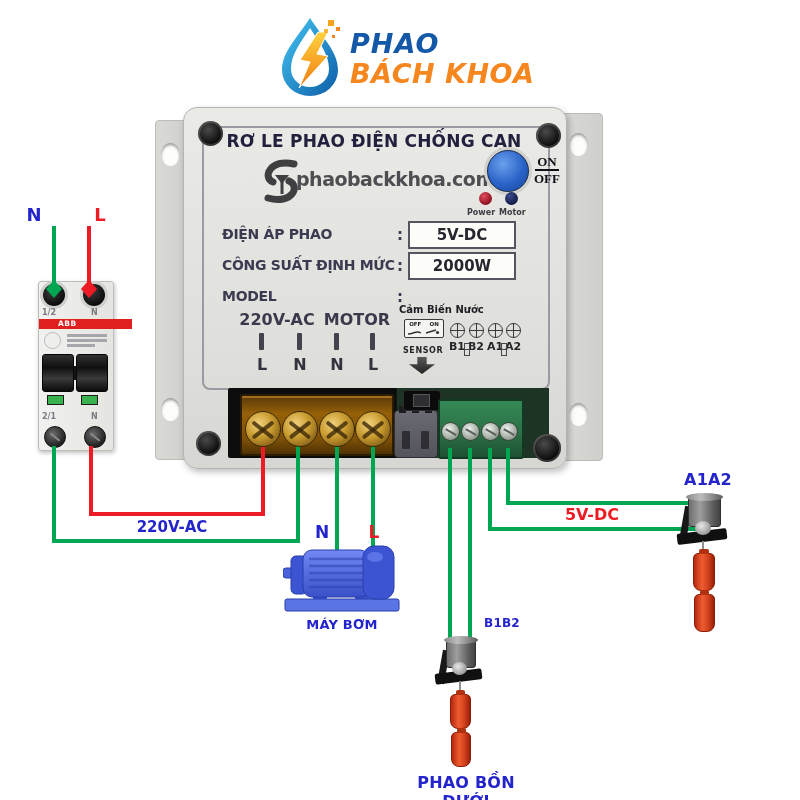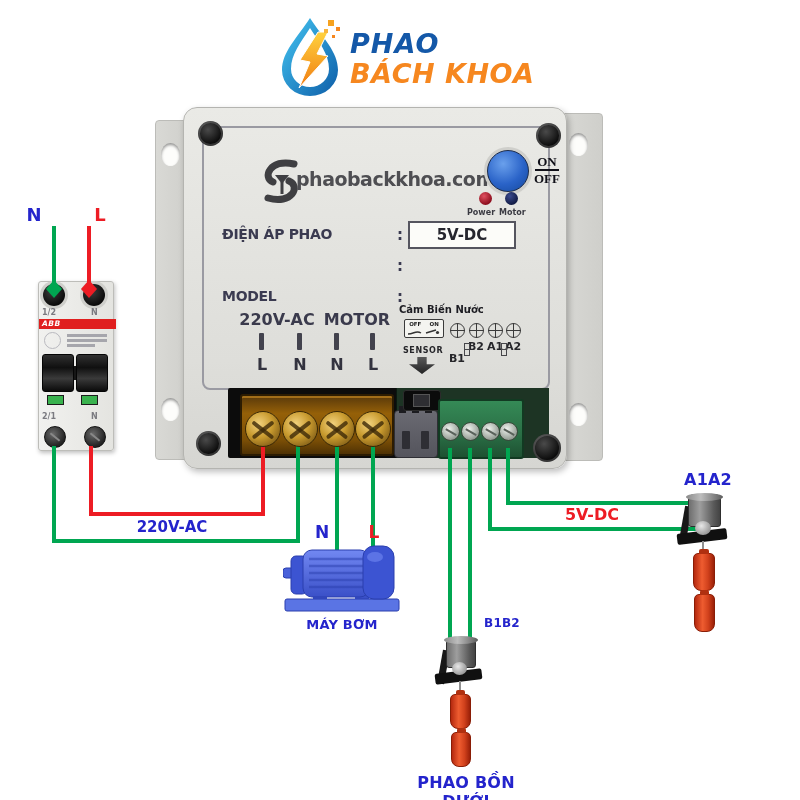--- a/index.html
+++ b/index.html
@@ -76,22 +76,22 @@
             background:radial-gradient(circle at 40% 35%,#eef2ee,#a9b1a9 55%,#707870);border:1px solid #39473a}
   .screw-ag::before{content:"";position:absolute;left:15%;top:46%;width:70%;height:2px;background:#59615a;transform:rotate(30deg)}
 
   
   .breaker{position:absolute;background:linear-gradient(90deg,#f1f1ef,#e4e4e0);border:1px solid #bdbdb9;
            border-radius:3px;box-shadow:1px 2px 4px rgba(0,0,0,.25)}
   .brk-term{position:absolute;width:22px;height:22px;border-radius:50%;
             background:radial-gradient(circle at 40% 35%,#3c3c3c,#0c0c0c 70%);
             box-shadow:0 0 0 3px #cfcfcb}
   .brk-small{position:absolute;font-size:8px;color:#7a7a80;font-weight:600}
-  .brk-stripe{position:absolute;background:#e01f1f;color:#fff;font-size:7.5px;font-weight:800;font-style:italic;
-              line-height:10px;padding-left:3px;letter-spacing:.5px}
+  .brk-stripe{position:absolute;background:#e01f1f;color:#fff;font-size:7.5px;font-weight:800;
+              line-height:10px;padding-left:19px;letter-spacing:.5px}
   .brk-line{position:absolute;height:2.5px;background:#a6a6ac}
   .brk-toggle{position:absolute;background:linear-gradient(180deg,#303030,#101010 35%,#3a3a3a 65%,#0b0b0b);
               border-radius:3px;border:1px solid #050505}
   .brk-bar{position:absolute;background:#161616}
   .brk-window{position:absolute;width:15px;height:8px;background:#39b24e;border:1px solid #1c1c1c}
   .brk-screw{position:absolute;width:20px;height:20px;border-radius:50%;
              background:radial-gradient(circle at 40% 35%,#6a6a6a,#222 70%);border:1px solid #111}
   .brk-screw::before{content:"";position:absolute;left:20%;top:46%;width:60%;height:2px;background:#888;transform:rotate(40deg)}
 
   
@@ -147,20 +147,21 @@
   <div class="flange" style="left:155px;top:120px;width:34px;height:338px"></div>
   <div class="hole" style="left:161px;top:143px"></div>
   <div class="hole" style="left:161px;top:398px"></div>
   <div class="flange" style="left:560px;top:113px;width:41px;height:346px"></div>
   <div class="hole" style="left:569px;top:133px"></div>
   <div class="hole" style="left:569px;top:403px"></div>
 
   <div class="dev-body" style="left:183px;top:107px;width:382px;height:360px"></div>
   <div class="panel-border" style="left:202px;top:126px;width:344px;height:260px"></div>
 
+  <div class="abs dev-title" style="left:210px;top:131px;width:328px">RƠ LE PHAO ĐIỆN CHỐNG CẠN</div>
 
   <div class="abs" style="left:258px;top:155px;width:46px;height:52px">
     <svg width="46" height="52" viewBox="0 0 46 52">
       <path d="M36 9 C 12 3 4 23 15 27" stroke="#3f3f42" stroke-width="7" fill="none" stroke-linecap="round"></path>
       <path d="M10 43 C 34 50 43 31 31 26" stroke="#3f3f42" stroke-width="7" fill="none" stroke-linecap="round"></path>
       <path d="M17 20 L31 20 L24 29 Z" fill="#3f3f42"></path>
       <rect x="22.5" y="27" width="3" height="12" fill="#3f3f42"></rect>
     </svg>
   </div>
   <div class="abs website" style="left:296px;top:168px">phaobackkhoa.com</div>
@@ -173,21 +174,23 @@
 
   <div class="led led-red" style="left:479px;top:192px"></div>
   <div class="led led-blue" style="left:505px;top:192px"></div>
   <div class="abs led-label" style="left:467px;top:208px">Power</div>
   <div class="abs led-label" style="left:499px;top:208px">Motor</div>
 
   <div class="abs spec-label" style="left:222px;top:226px">ĐIỆN ÁP PHAO</div>
   <div class="abs spec-colon" style="left:397px;top:226px">:</div>
   <div class="spec-box" style="left:408px;top:221px">5V-DC</div>
 
+  <div class="abs spec-label" style="left:222px;top:257px">CÔNG SUẤT ĐỊNH MỨC</div>
   <div class="abs spec-colon" style="left:397px;top:257px">:</div>
+  <div class="spec-box" style="left:408px;top:252px">2000W</div>
 
   <div class="abs spec-label" style="left:222px;top:288px">MODEL</div>
   <div class="abs spec-colon" style="left:397px;top:288px">:</div>
 
   <div class="abs io-title" style="left:238px;top:310px;width:78px">220V-AC</div>
   <div class="abs io-title" style="left:322px;top:310px;width:70px">MOTOR</div>
   <div class="pinbar" style="left:259px;top:333px"></div>
   <div class="pinbar" style="left:297px;top:333px"></div>
   <div class="pinbar" style="left:334px;top:333px"></div>
   <div class="pinbar" style="left:370px;top:333px"></div>
@@ -208,21 +211,21 @@
       <circle cx="31.5" cy="5.5" r="1.6" fill="#333"></circle>
     </svg>
   </div>
   <div class="abs sensor-word" style="left:403px;top:346px">SENSOR</div>
   <div class="dn-arrow" style="left:409px;top:357px"></div>
 
   <div class="spin" style="left:450px;top:323px"></div>
   <div class="spin" style="left:469px;top:323px"></div>
   <div class="spin" style="left:488px;top:323px"></div>
   <div class="spin" style="left:506px;top:323px"></div>
-  <div class="spin-label" style="left:448px;top:352px">B1</div>
+  <div class="spin-label" style="left:448px;top:340px">B1</div>
   <div class="spin-label" style="left:467px;top:340px">B2</div>
   <div class="spin-label" style="left:486px;top:340px">A1</div>
   <div class="spin-label" style="left:504px;top:340px">A2</div>
   <div class="linkg" style="left:464px;top:343px"></div>
   <div class="linkg" style="left:501px;top:343px"></div>
 
   <div class="strip-black" style="left:228px;top:388px;width:320px;height:70px"></div>
   <div class="strip-green" style="left:396px;top:388px;width:152px;height:70px"></div>
   <div class="block-au" style="left:240px;top:394px;width:150px;height:58px"></div>
   <div class="connector" style="left:394px;top:410px;width:42px;height:46px">

